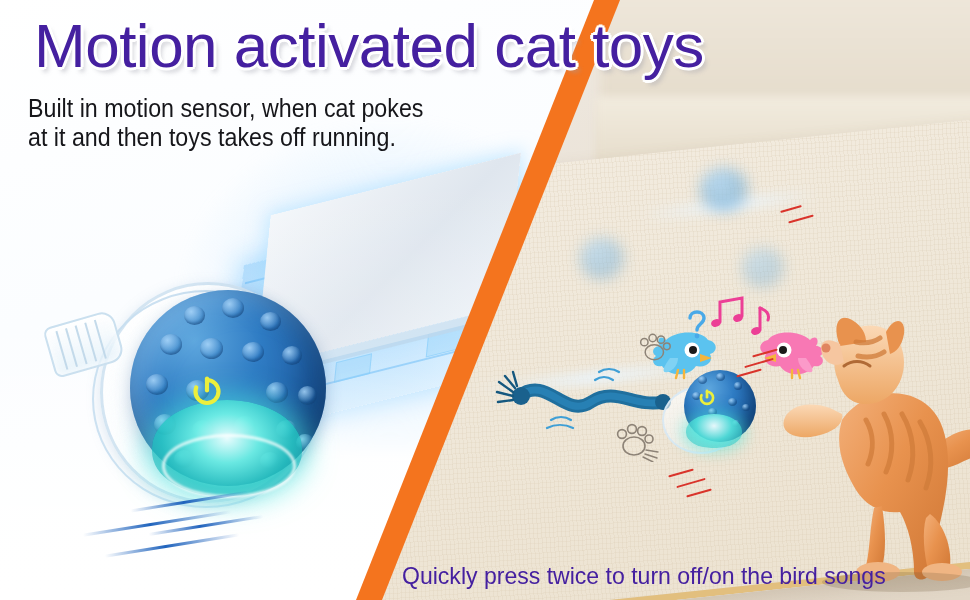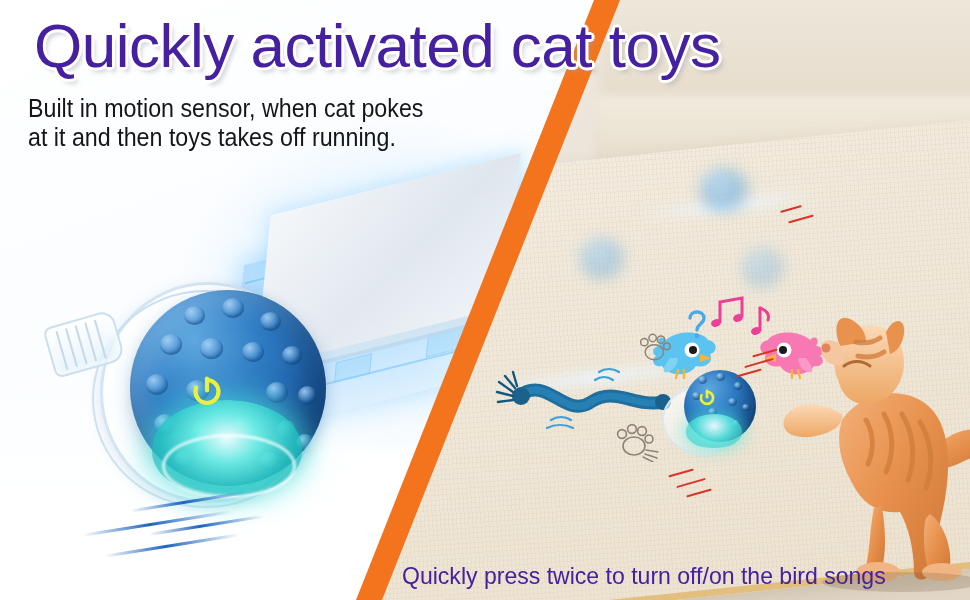--- a/index.html
+++ b/index.html
@@ -522,18 +522,18 @@
       </g>
 
       <ellipse cx="120" cy="282" rx="80" ry="10" fill="rgba(110,85,55,.22)"></ellipse>
     </svg>
   </div>
 
   <svg class="divider" viewBox="0 0 970 600">
     <polygon points="594,0 620,0 382,600 356,600" fill="#f4741e"></polygon>
   </svg>
 
-  <div class="headline">Quickly activated cat toys</div>
+  <div class="headline">Motion activated cat toys</div>
   <div class="subhead">Built in motion sensor, when cat pokes
 at it and then toys takes off running.</div>
   <div class="bottom-caption">Quickly press twice to turn off/on the bird songs</div>
 
 </div>
 
 </body></html>

